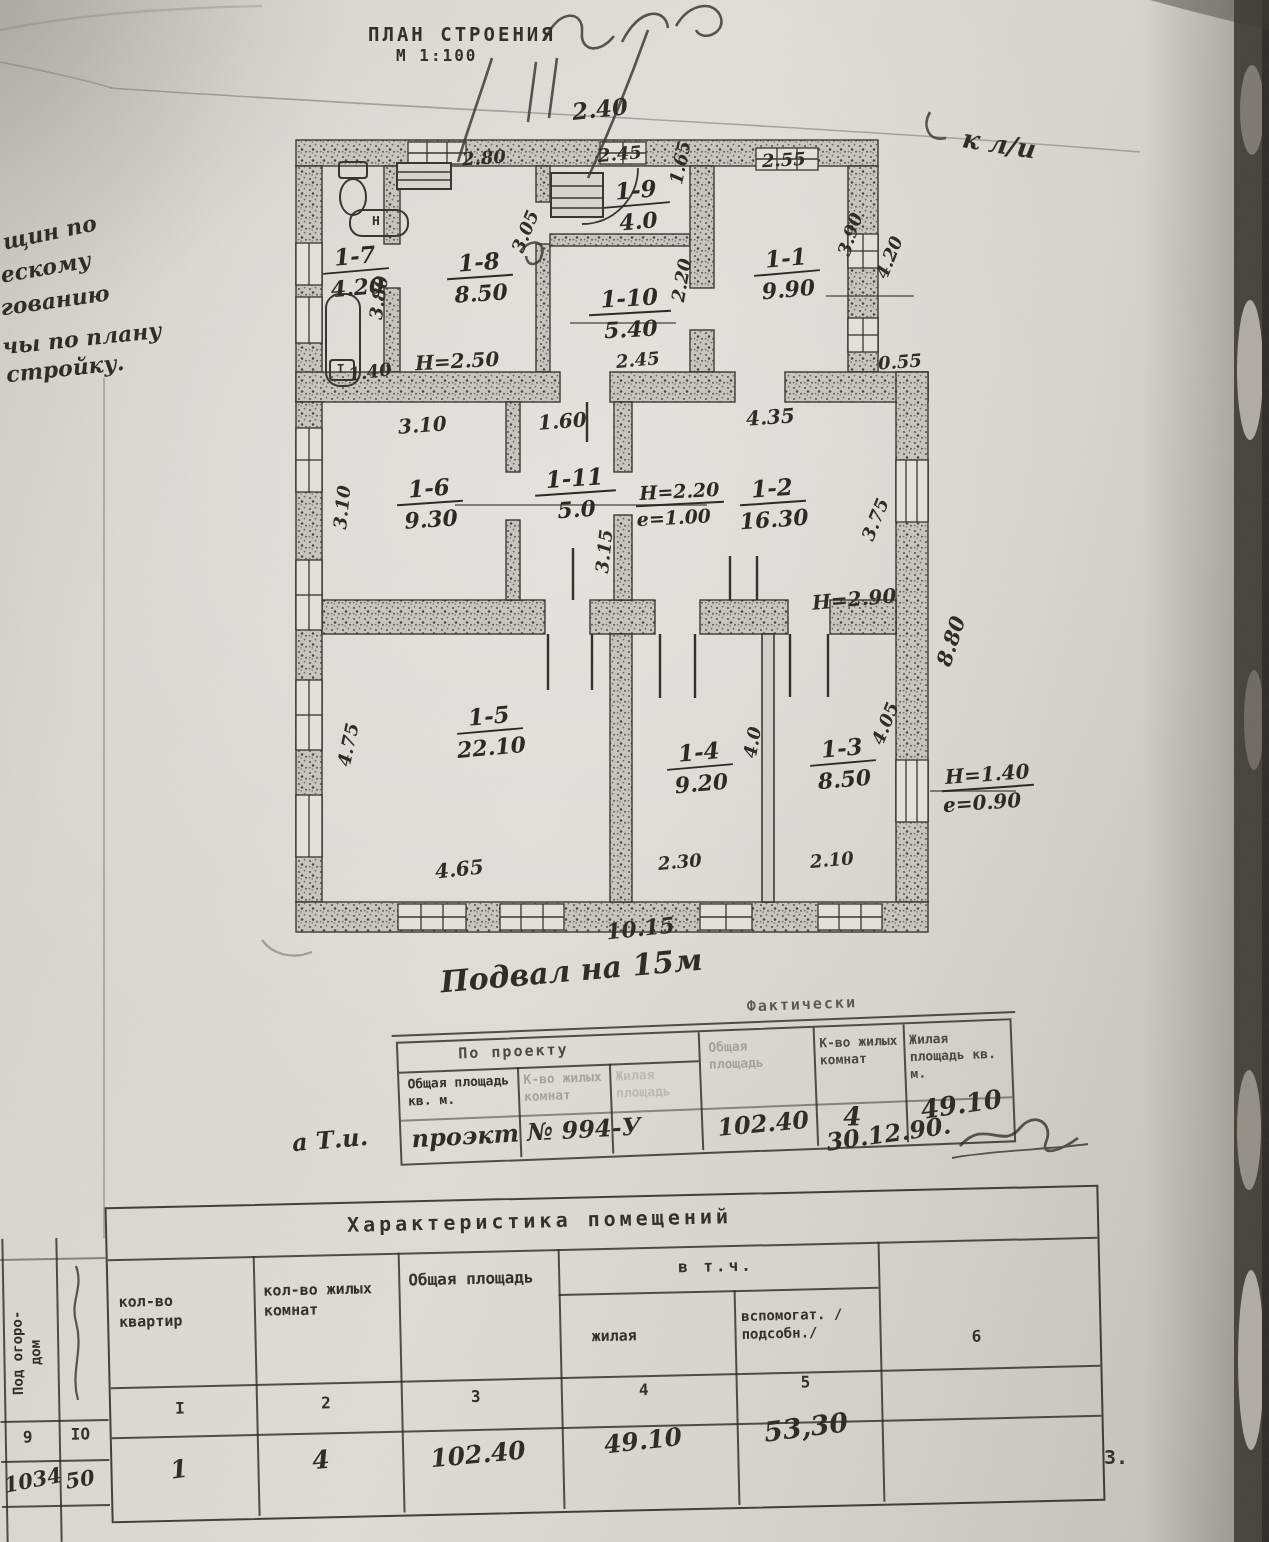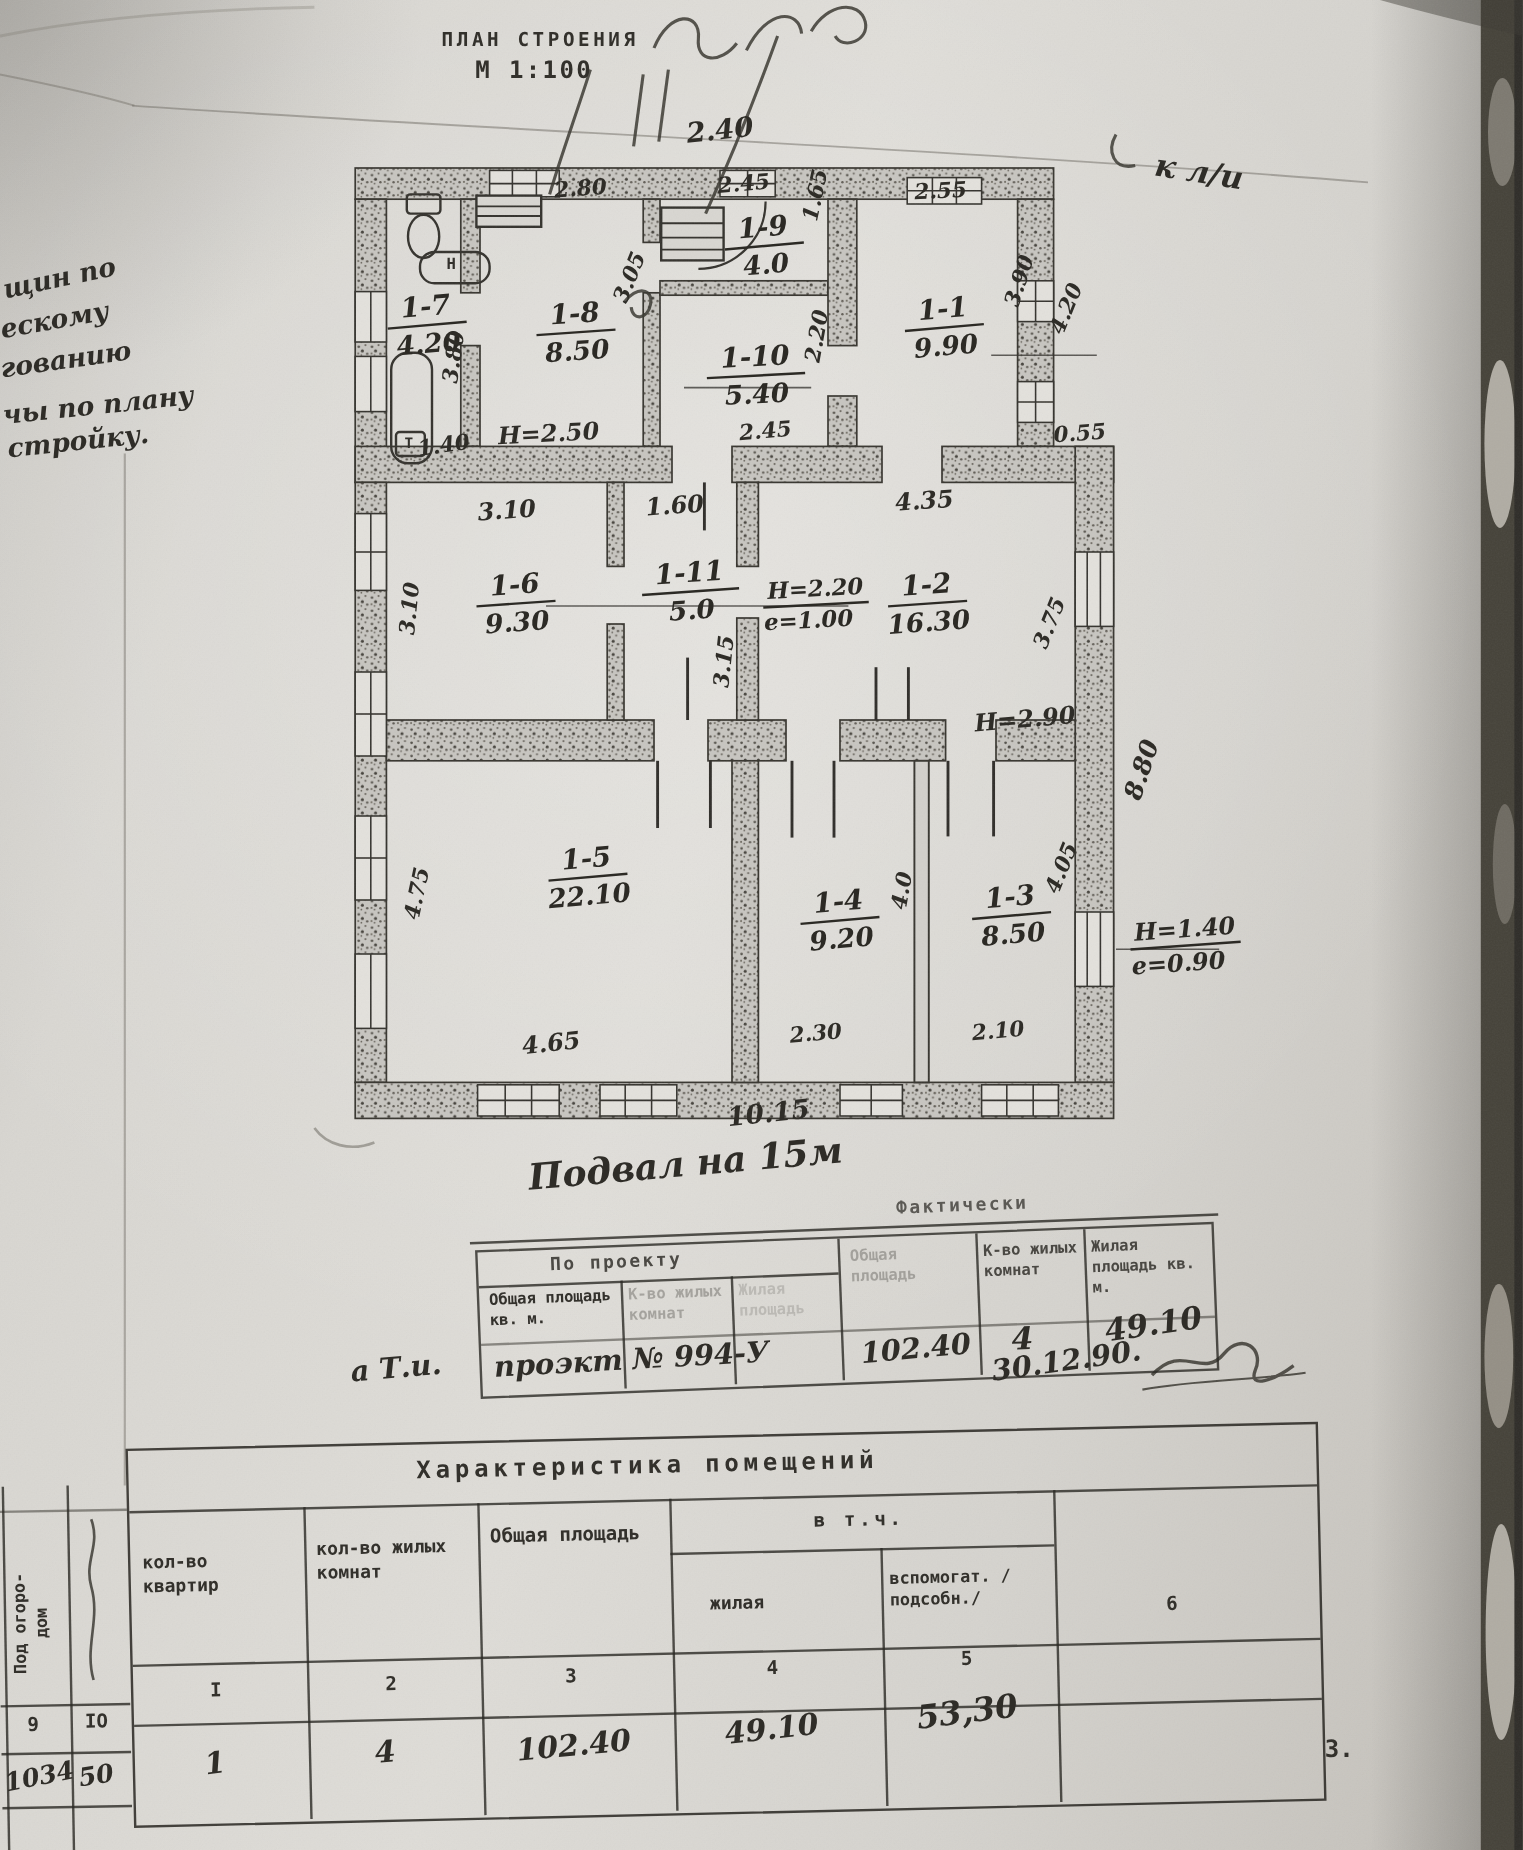--- a/index.html
+++ b/index.html
@@ -217,22 +217,22 @@
     <ellipse cx="1254" cy="720" rx="10" ry="50" fill="#6e6a61"></ellipse>
     <ellipse cx="1249" cy="1130" rx="12" ry="60" fill="#948f85"></ellipse>
     <ellipse cx="1251" cy="1360" rx="13" ry="90" fill="#b0aca3"></ellipse>
     <rect x="1262" y="0" width="7" height="1542" fill="#2e2c28"></rect>
     <path d="M1150,0 L1269,0 L1269,30 Q1200,14 1150,0 Z" fill="rgba(60,57,50,.45)"></path>
   </g>
 
   <rect x="0" y="0" width="1269" height="1542" filter="url(#grain)"></rect>
 </svg>
 
-<span class="L t" style="left:368px;top:24px;font-size:16px;letter-spacing:3px">ПЛАН СТРОЕНИЯ</span>
-<span class="L t" style="left:396px;top:47px;font-size:20px;letter-spacing:2px">М 1:100</span>
+<span class="L t" style="left:368px;top:24px;font-size:19px;letter-spacing:3px">ПЛАН СТРОЕНИЯ</span>
+<span class="L t" style="left:396px;top:47px;font-size:16px;letter-spacing:2px">М 1:100</span>
 
 <span class="L h" style="left:2px;top:220px;font-size:22px;transform:rotate(-12deg)">щин  по</span>
 <span class="L h" style="left:0px;top:255px;font-size:22px;transform:rotate(-10deg)">ескому</span>
 <span class="L h" style="left:0px;top:288px;font-size:22px;transform:rotate(-8deg)">гованию</span>
 <span class="L h" style="left:2px;top:326px;font-size:22px;transform:rotate(-6deg)">чы по плану</span>
 <span class="L h" style="left:6px;top:356px;font-size:22px;transform:rotate(-6deg)">стройку.</span>
 
 <span class="L h" style="left:572px;top:96px;font-size:23px;transform:rotate(-6deg)">2.40</span>
 <span class="L h" style="left:962px;top:130px;font-size:26px;transform:rotate(9deg)">к л/и</span>
 

